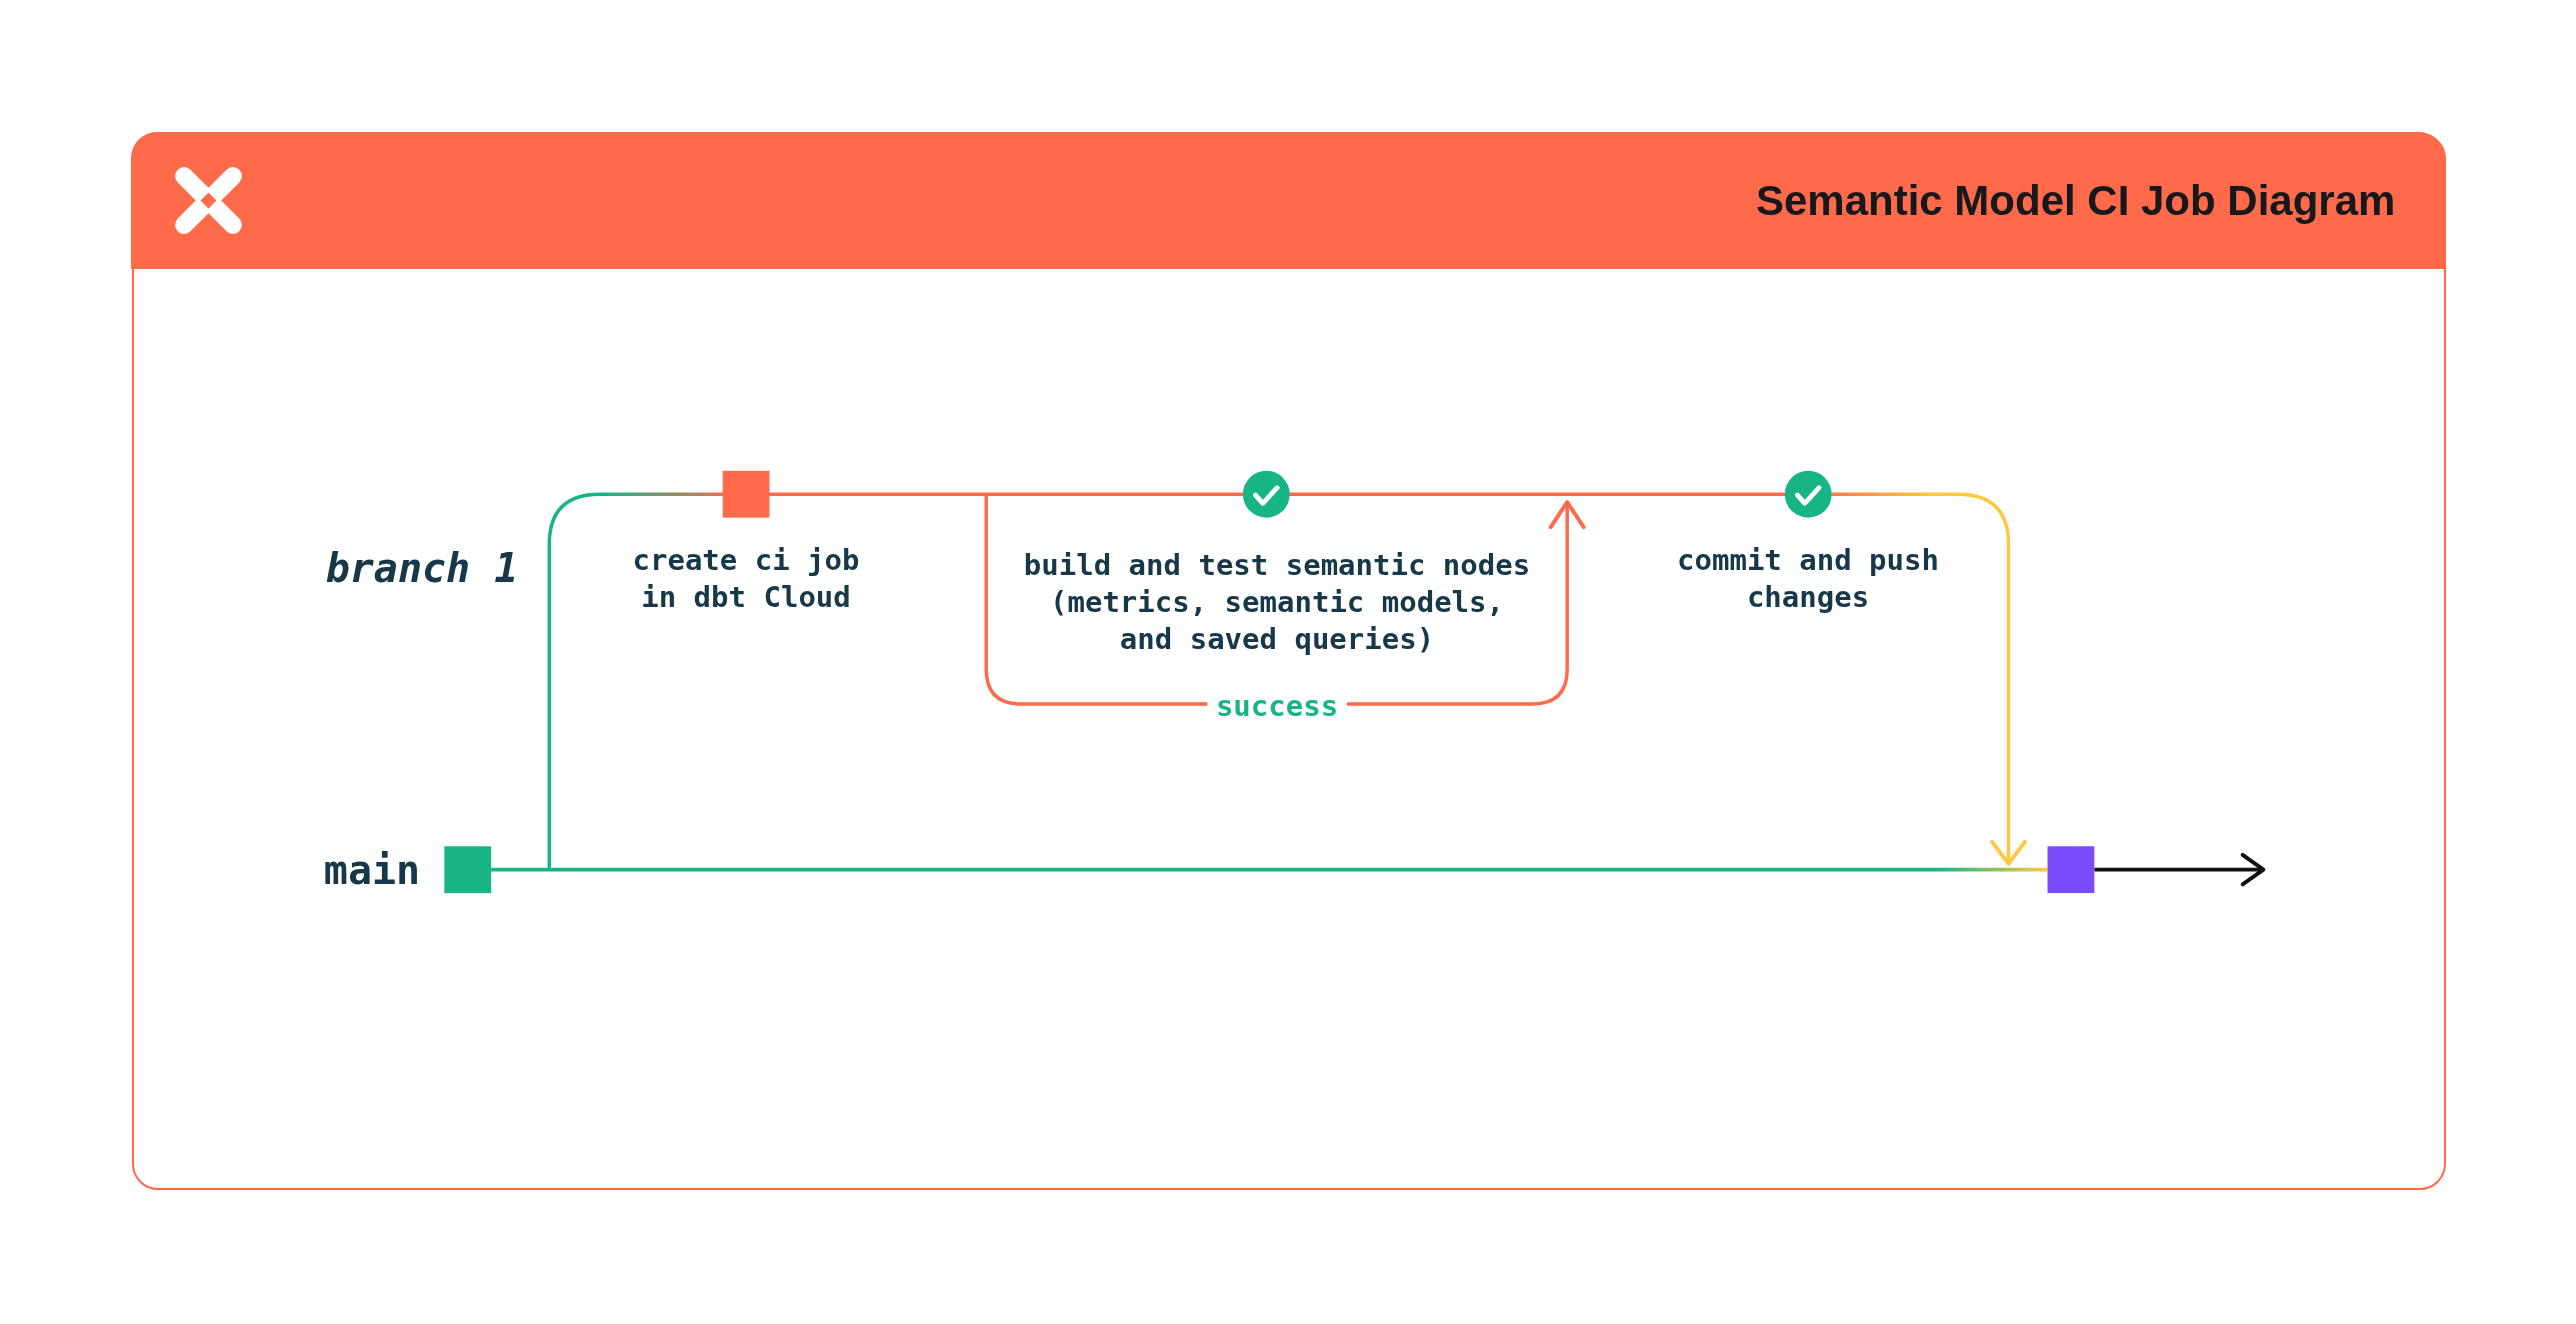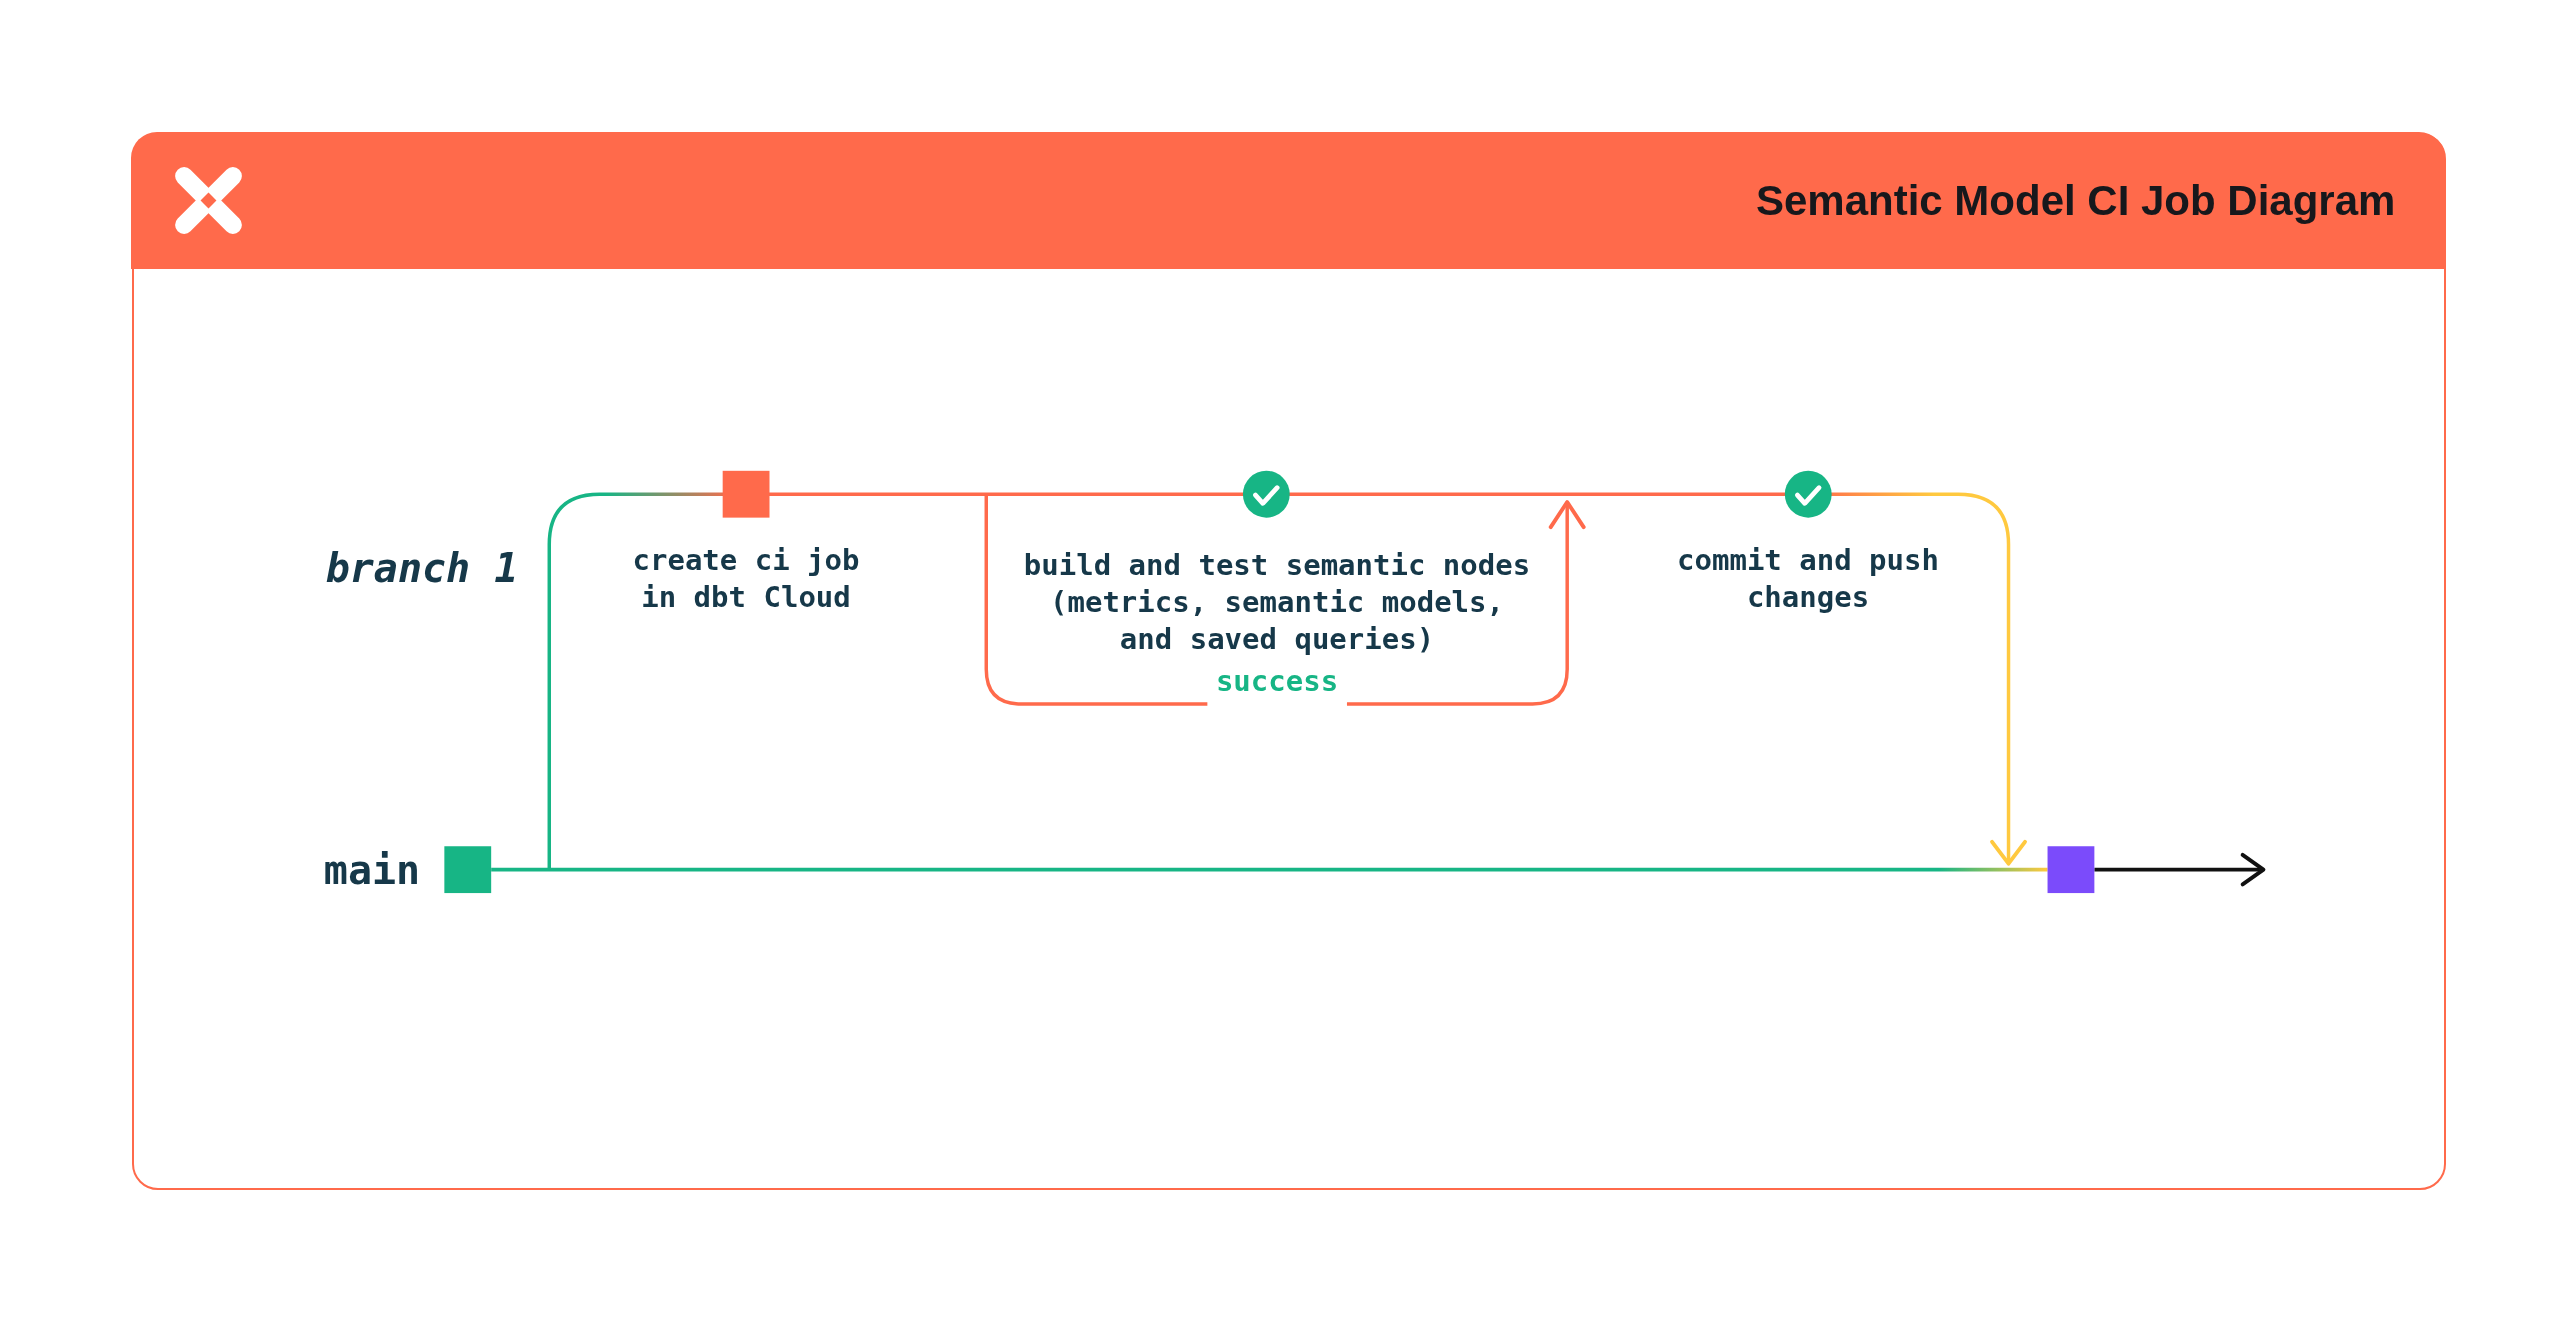--- a/index.html
+++ b/index.html
@@ -107,15 +107,15 @@
   <div class="lbl rail" style="left:372px;top:870px;">main</div>
 
   <div class="lbl node" style="left:746px;top:579px;text-align:center;">create ci job
 in dbt Cloud</div>
   <div class="lbl node" style="left:1808px;top:579px;">commit and push
 changes</div>
   <div class="lbl node" style="left:1277px;top:602px;">build and test semantic nodes
 (metrics, semantic models,
 and saved queries)</div>
 
-  <div class="lbl success" style="left:1277px;top:681px;">success</div>
+  <div class="lbl success" style="left:1277px;top:706px;">success</div>
 </div>
 
 
 </body></html>

